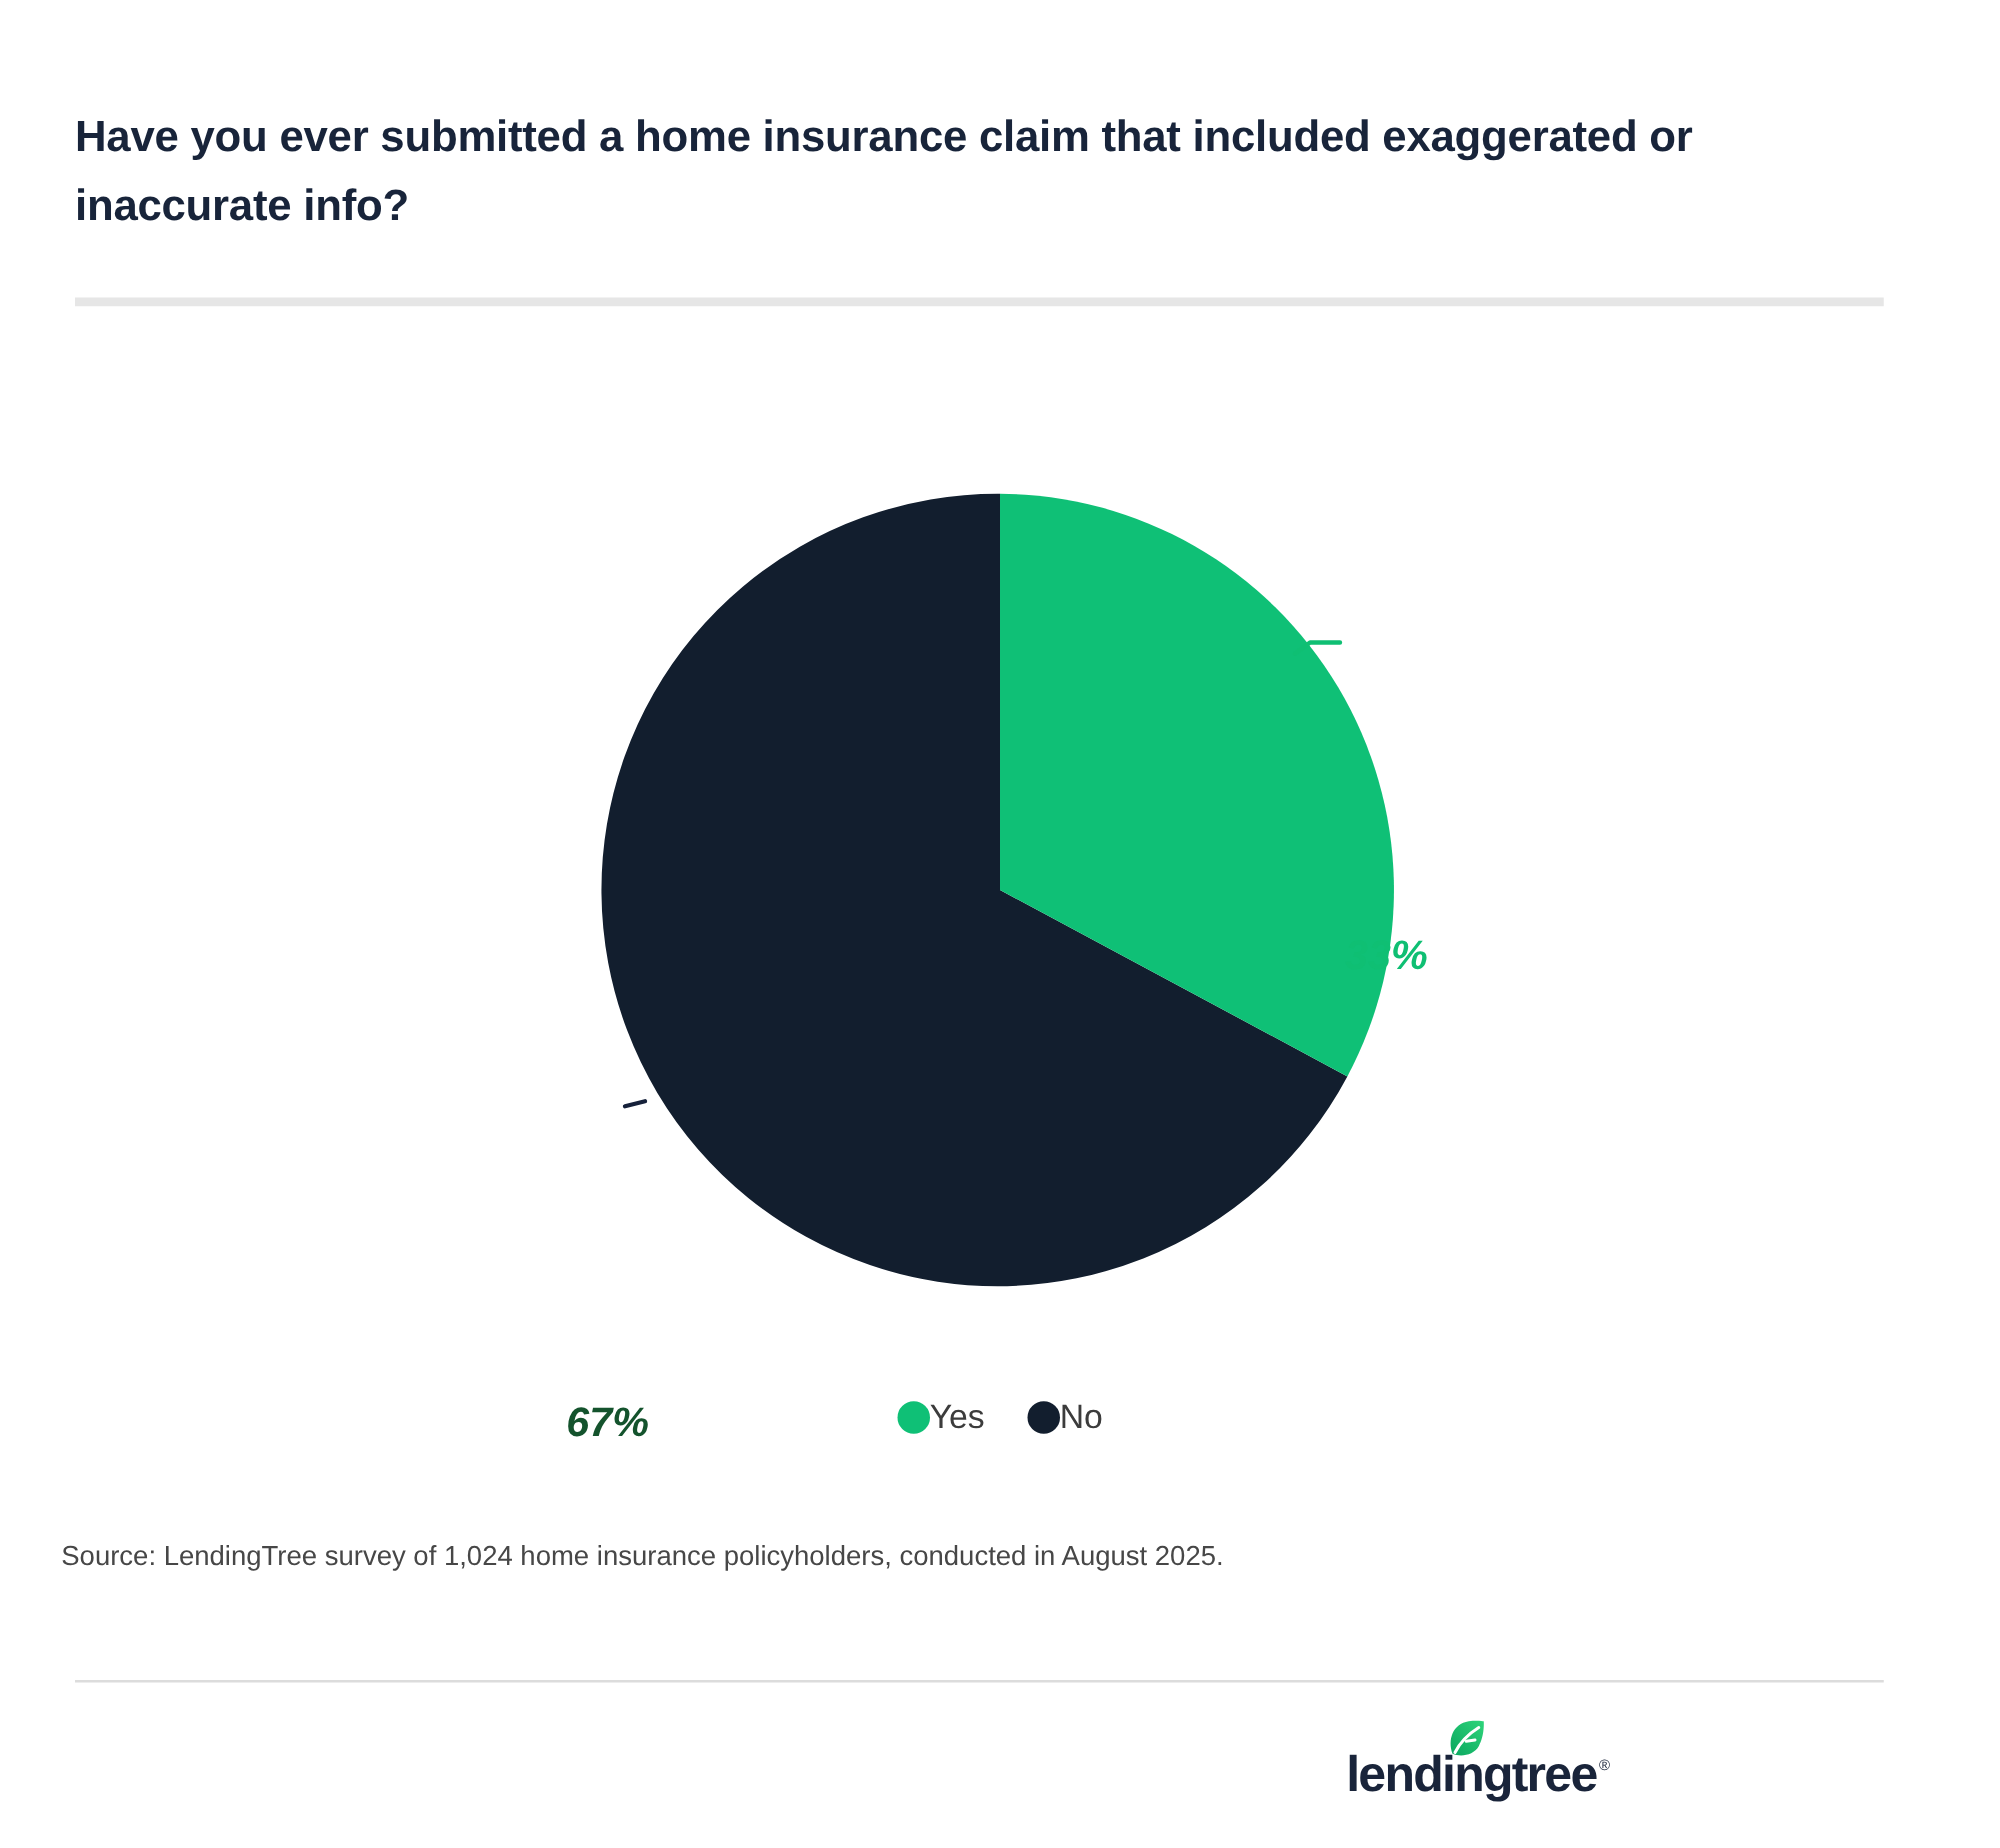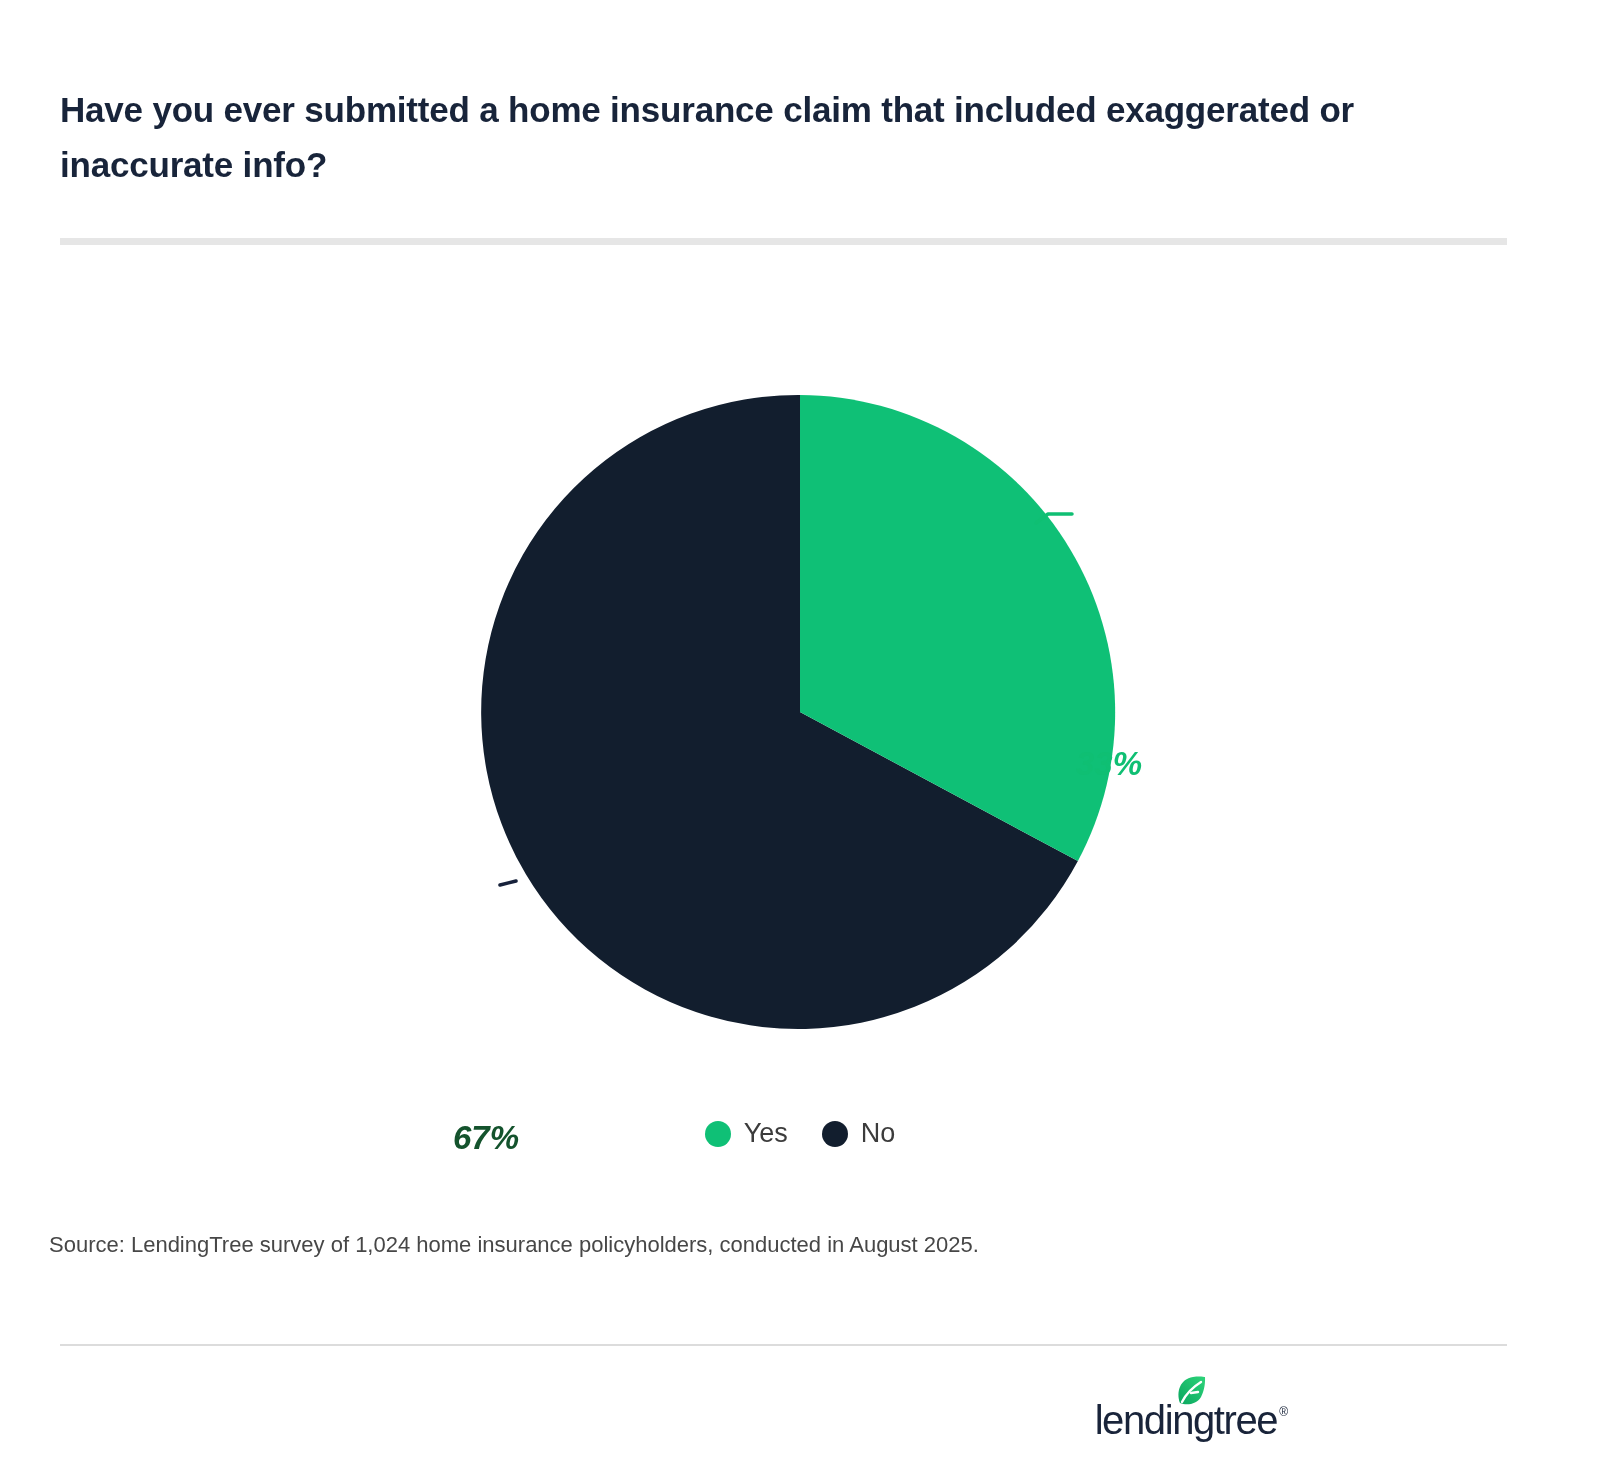--- a/index.html
+++ b/index.html
@@ -59,21 +59,20 @@
     top: 1118px;
     width: 1600px;
     display: flex;
     justify-content: center;
     align-items: center;
     gap: 34px;
   }
   .legend-item {
     display: flex;
     align-items: center;
-    gap: 13px;
   }
   .legend-dot {
     width: 26px;
     height: 26px;
     border-radius: 50%;
     display: block;
   }
   .legend-label {
     font-size: 27px;
     color: #3c3c3c;
@@ -98,21 +97,21 @@
   }
   .logo {
     position: absolute;
     right: 88px;
     bottom: 38px;
     display: flex;
     align-items: flex-end;
   }
   .logo-word {
     font-size: 40px;
-    font-weight: normal;
+    font-weight: bold;
     color: #19243a;
     letter-spacing: -1.4px;
     line-height: 1;
     position: relative;
     margin-left: 28px;
   }
   .logo-reg {
     font-size: 12px;
     color: #19243a;
     margin-left: 2px;

